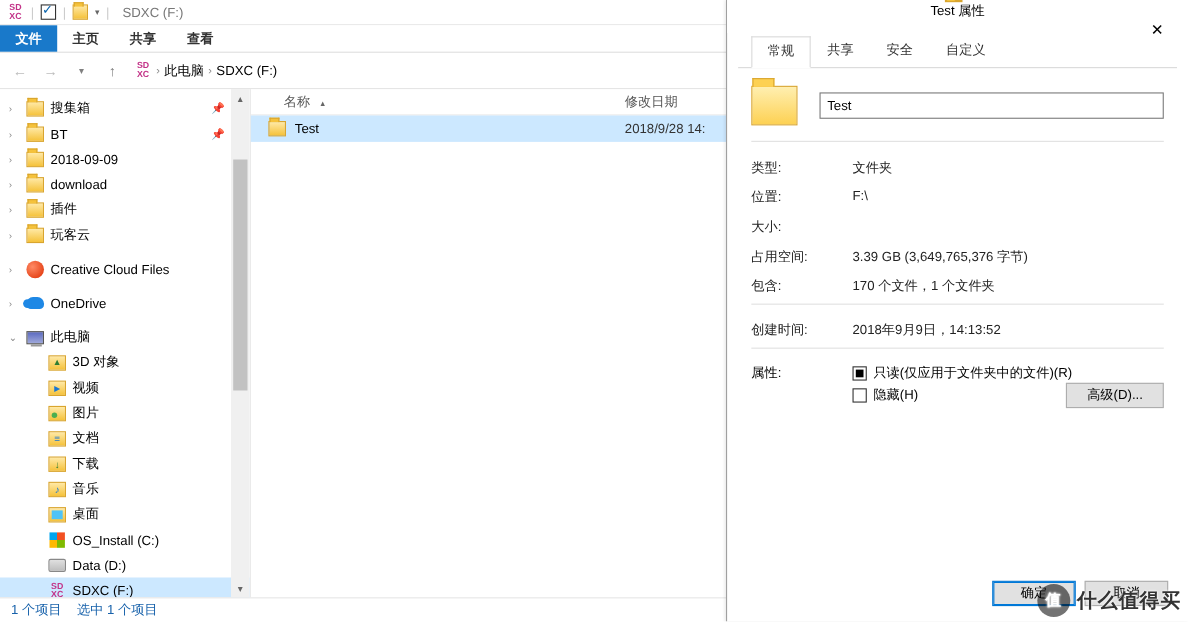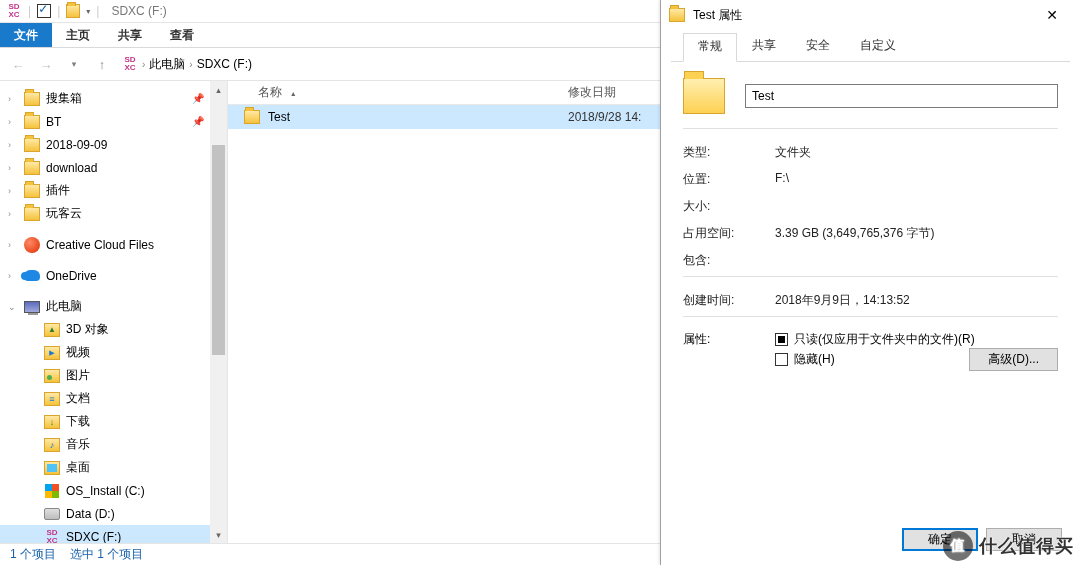--- a/index.html
+++ b/index.html
@@ -70,21 +70,21 @@
   .list-row.selected{ background:#cce8ff;}
   .list-row .cell{ padding:0 10px;}
   .list-row .cell.name{flex:0 0 330px; padding-left:16px; display:flex; align-items:center; gap:8px;}
   .list-row .cell.date{ color:#333;}
 
   
   .statusbar{ position:absolute; left:0; bottom:0; height:22px; width:660px; display:flex; align-items:center; padding:0 10px; gap:14px; font-size:12px; color:#1862ab; border-top:1px solid #e5e5e5;}
 
   
   .dialog { position:absolute; left:660px; top:0; width:420px; height:565px; background:#fff; border-left:1px solid #a0a0a0; box-shadow:-1px 0 3px rgba(0,0,0,.1);}
-  .dlg-title{ height:30px; display:flex; align-items:center; padding:0 8px; font-size:12px; background:#fff;}
+  .dlg-title{ height:30px; display:flex; align-items:center; padding:0 8px; font-size:12px; background:#fff;flex-direction:column;}
   .dlg-title .close{ margin-left:auto; width:40px; height:30px; display:flex; align-items:center; justify-content:center; font-size:14px;}
   .dlg-tabs{ height:26px; display:flex; align-items:flex-end; padding-left:12px; gap:0; border-bottom:1px solid #d9d9d9; font-size:12px; margin:6px 10px 0;}
   .dlg-tab{ padding:4px 14px 6px; border:1px solid transparent; color:#333;}
   .dlg-tab.active{ background:#fff; border:1px solid #d9d9d9; border-bottom:1px solid #fff; position:relative; top:1px;}
   .dlg-body{ padding:16px 22px 0 22px;}
   .dlg-top{ display:flex; align-items:center; gap:20px; margin-bottom:14px;}
   .big-folder{ width:42px; height:36px; background:linear-gradient(#ffefb0,#fdd153); border:1px solid #d9a52e; position:relative;}
   .big-folder::before{content:"";position:absolute;top:-8px;left:0;width:18px;height:7px;background:#fdd153;border:1px solid #d9a52e;border-bottom:none;}
   .name-input{ flex:1; height:24px; border:1px solid #7a7a7a; padding:2px 6px; font-size:12px;}
   .sep-line{ height:1px; background:#e0e0e0; margin:2px 0 10px;}
@@ -303,20 +303,21 @@
         </div>
       <div class="prop-row">
           <div class="k">大小:</div>
         </div>
       <div class="prop-row">
           <div class="k">占用空间:</div>
           <div class="v">3.39 GB (3,649,765,376 字节)</div>
         </div>
       <div class="prop-row">
           <div class="k">包含:</div>
+          <div class="v">170 个文件，1 个文件夹</div>
         </div>
       <div class="sep-line"></div>
       <div class="prop-row">
           <div class="k">创建时间:</div>
           <div class="v">2018年9月9日，14:13:52</div>
         </div>
       <div class="sep-line"></div>
       <div class="attr-block">
         <div class="k">属性:</div>
         <div class="attr-lines">

